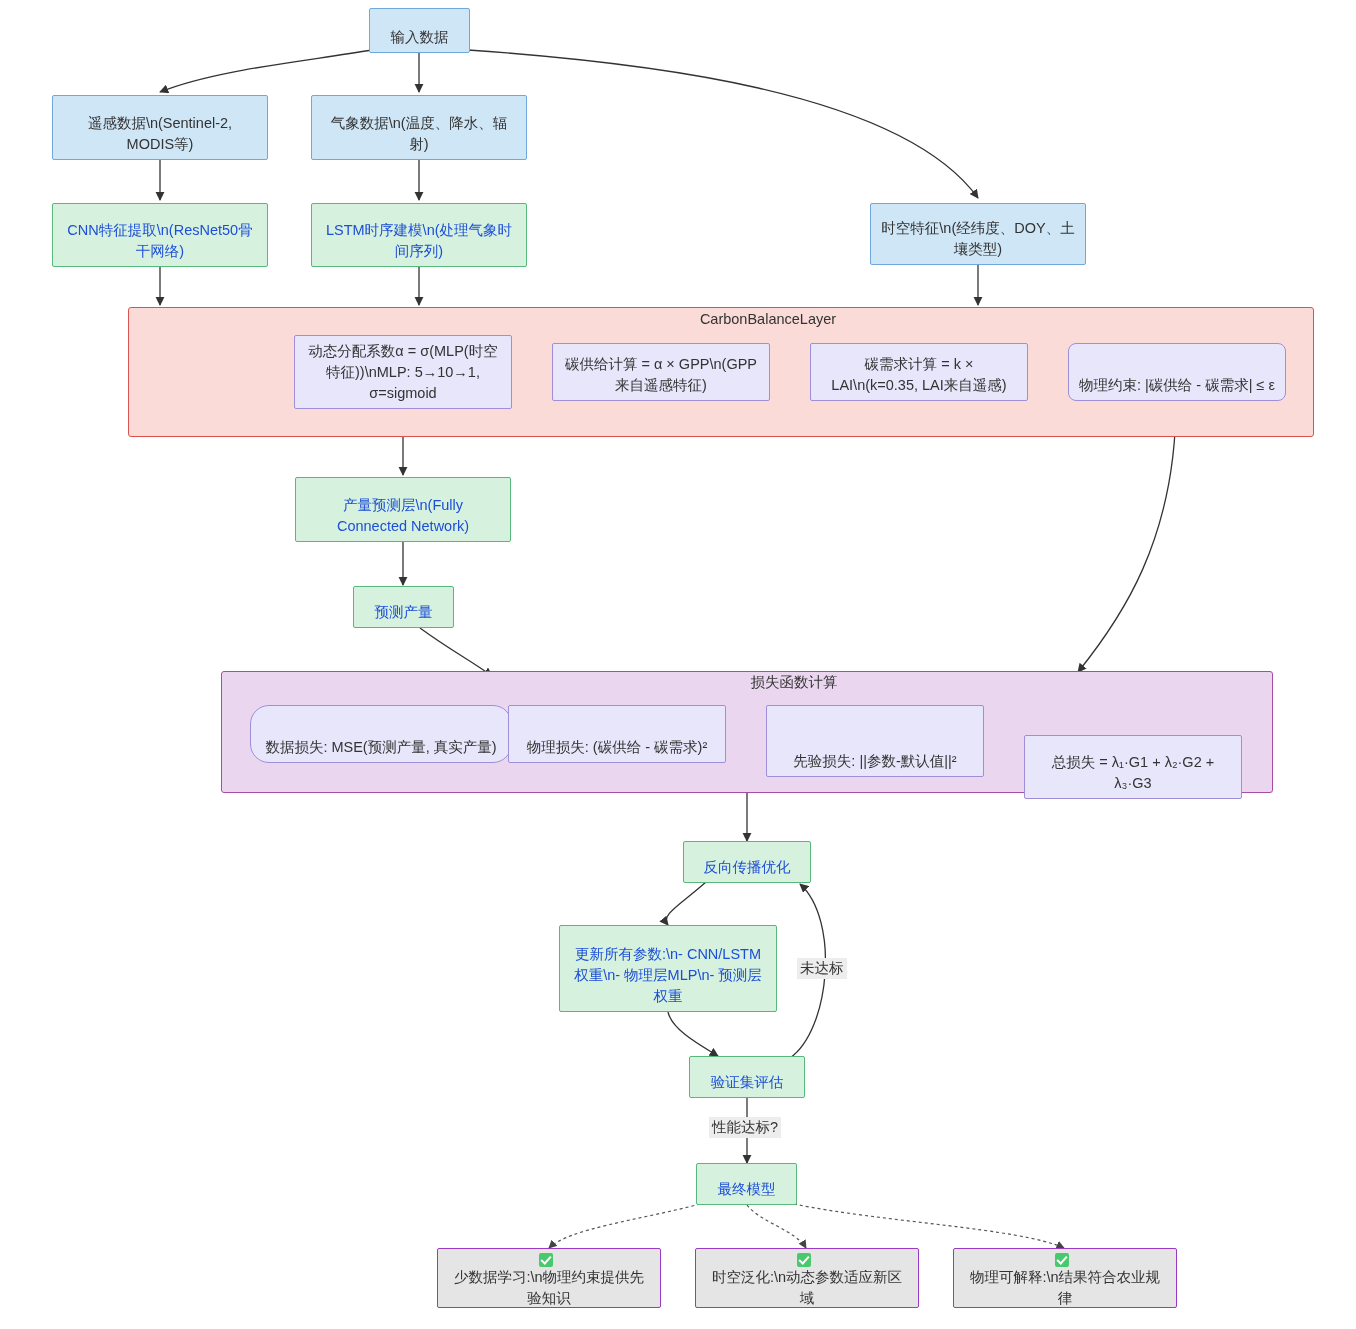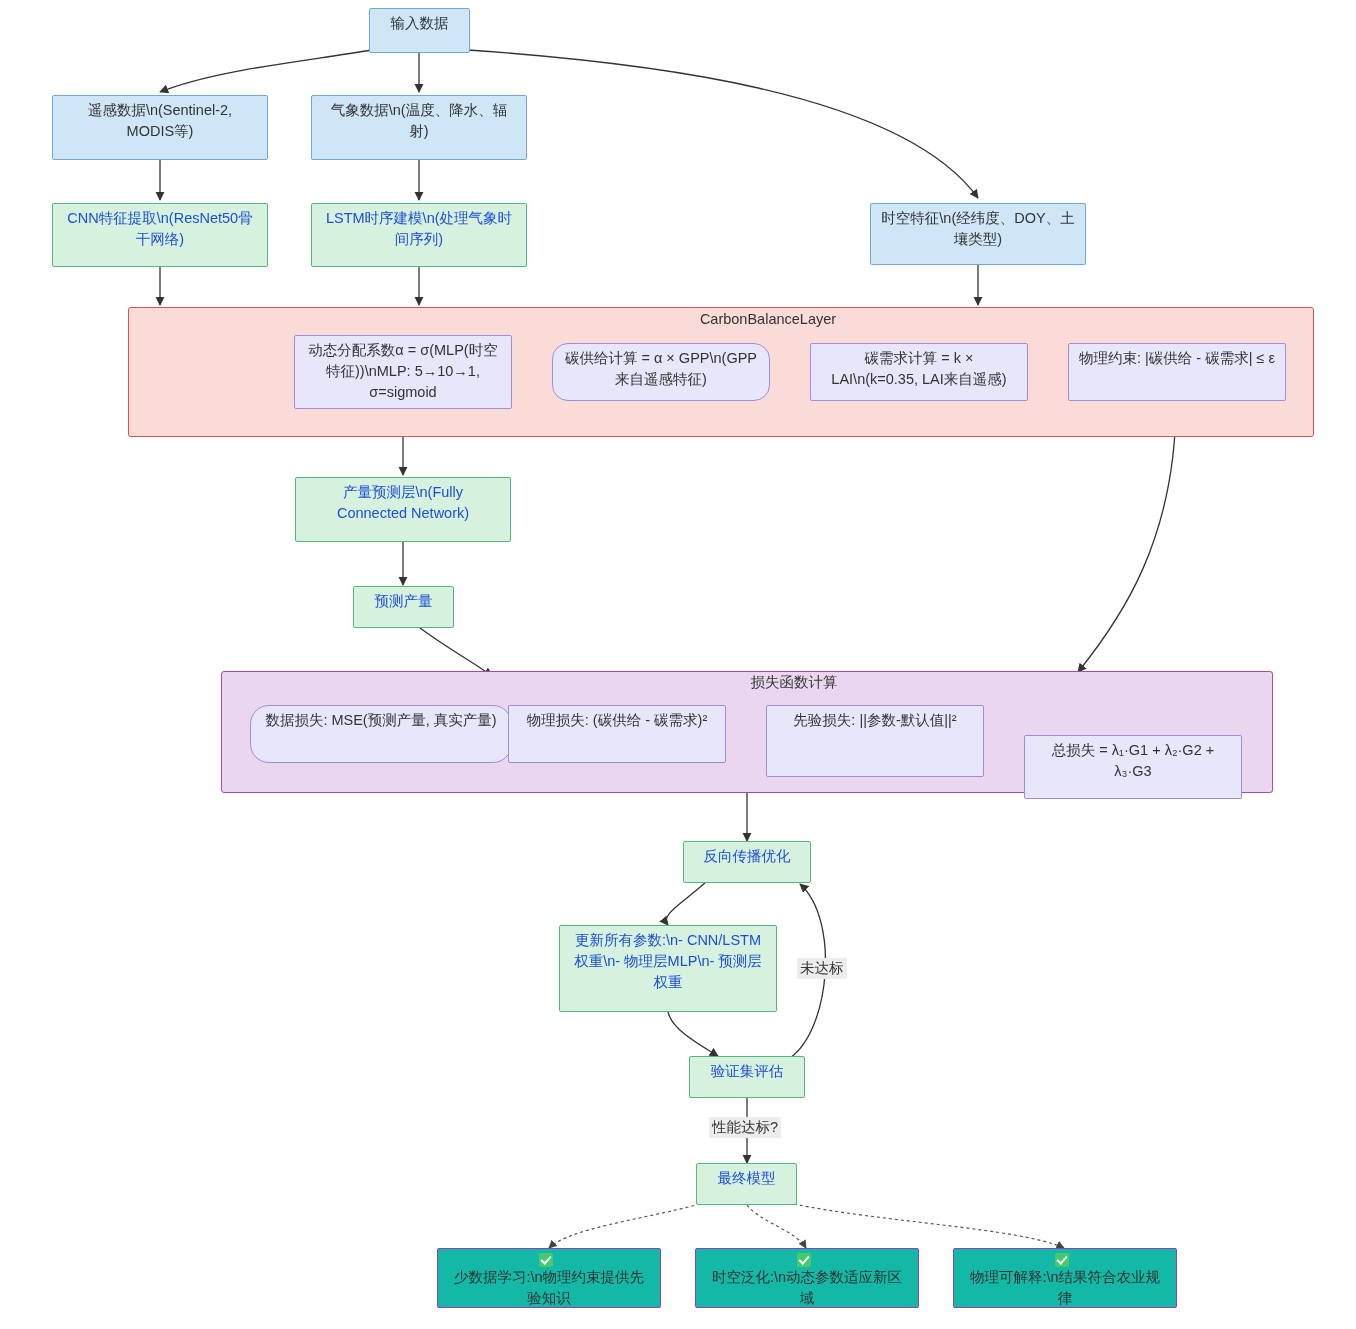--- a/index.html
+++ b/index.html
@@ -25,36 +25,36 @@
     position: absolute;
     left: 0; top: 0;
     width: 1356px;
     height: 1329px;
     pointer-events: none;
   }
   .node {
     position: absolute;
     box-sizing: border-box;
     display: flex;
-    align-items: flex-start;
+    align-items: flex-end;
     justify-content: center;
     text-align: center;
     font-size: 14.5px;
     line-height: 1.45;
     padding: 4px 10px;
     border-width: 1px;
     border-style: solid;
     border-radius: 2px;
     white-space: pre-wrap;
     z-index: 3;
   }
   .n-blue  { background: #cfe6f7; border-color: #6fa8dc; color: #333; }
   .n-green { background: #d6f2de; border-color: #56b87a; color: #1d4ed8; }
   .n-lav   { background: #e7e6fb; border-color: #9f8fd8; color: #333; }
-  .n-purple{ background: #14b8a6; border-color: #9a39c4; color: #333; }
+  .n-purple{ background: #e5e5e5; border-color: #9a39c4; color: #333; }
 
   .cluster {
     position: absolute;
     box-sizing: border-box;
     border-width: 1px;
     border-style: solid;
     border-radius: 3px;
     z-index: 1;
   }
   .c-pink { background: #fadbd8; border-color: #d9534f; }
@@ -189,29 +189,29 @@
   </div>
 
   <div class="node n-green" style="left:311px; top:203px; width:216px; height:64px;">
     <span class="node-inner">LSTM时序建模\n(处理气象时间序列)</span>
   </div>
 
   <div class="node n-lav" style="left:294px; top:335px; width:218px; height:74px;">
     <span class="node-inner">动态分配系数α = σ(MLP(时空特征))\nMLP: 5→10→1, σ=sigmoid</span>
   </div>
 
-  <div class="node n-lav" style="left:552px; top:343px; width:218px; height:58px;border-radius:16px;">
+  <div class="node n-lav" style="left:552px; top:343px; width:218px; height:58px;">
     <span class="node-inner">碳供给计算 = α × GPP\n(GPP来自遥感特征)</span>
   </div>
 
   <div class="node n-lav" style="left:810px; top:343px; width:218px; height:58px;">
     <span class="node-inner">碳需求计算 = k × LAI\n(k=0.35, LAI来自遥感)</span>
   </div>
 
-  <div class="node n-lav" style="left:1068px; top:343px; width:218px; height:58px;">
+  <div class="node n-lav" style="left:1068px; top:343px; width:218px; height:58px;border-radius:8px;">
     <span class="node-inner">物理约束: |碳供给 - 碳需求| ≤ ε</span>
   </div>
 
   <div class="node n-green" style="left:295px; top:477px; width:216px; height:65px;">
     <span class="node-inner">产量预测层\n(Fully Connected Network)</span>
   </div>
 
   <div class="node n-green" style="left:353px; top:586px; width:101px; height:42px;">
     <span class="node-inner">预测产量</span>
   </div>

